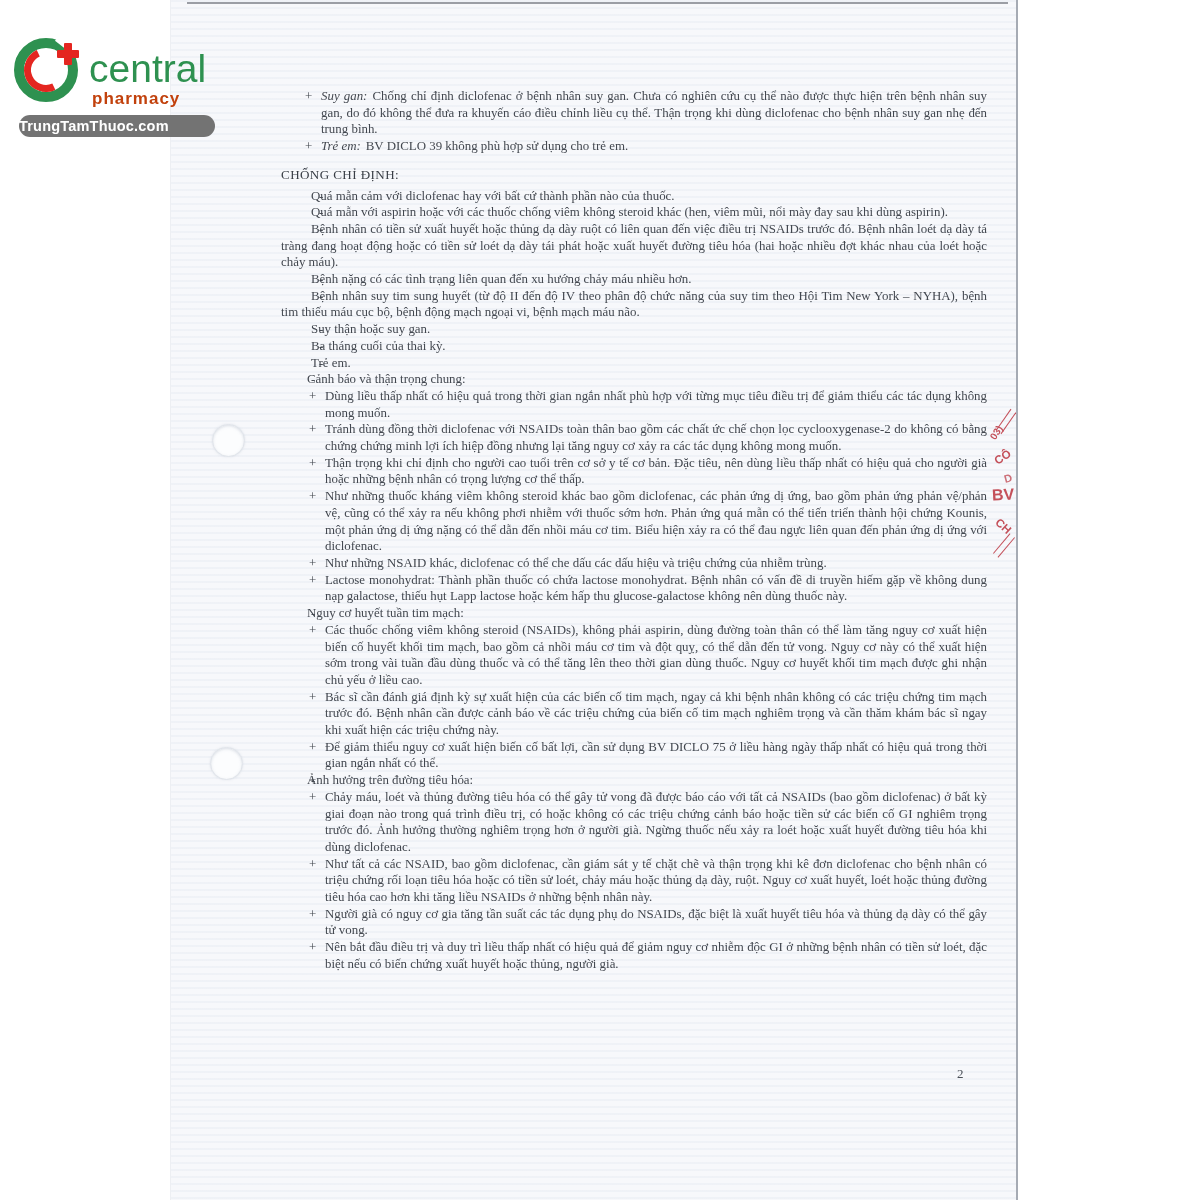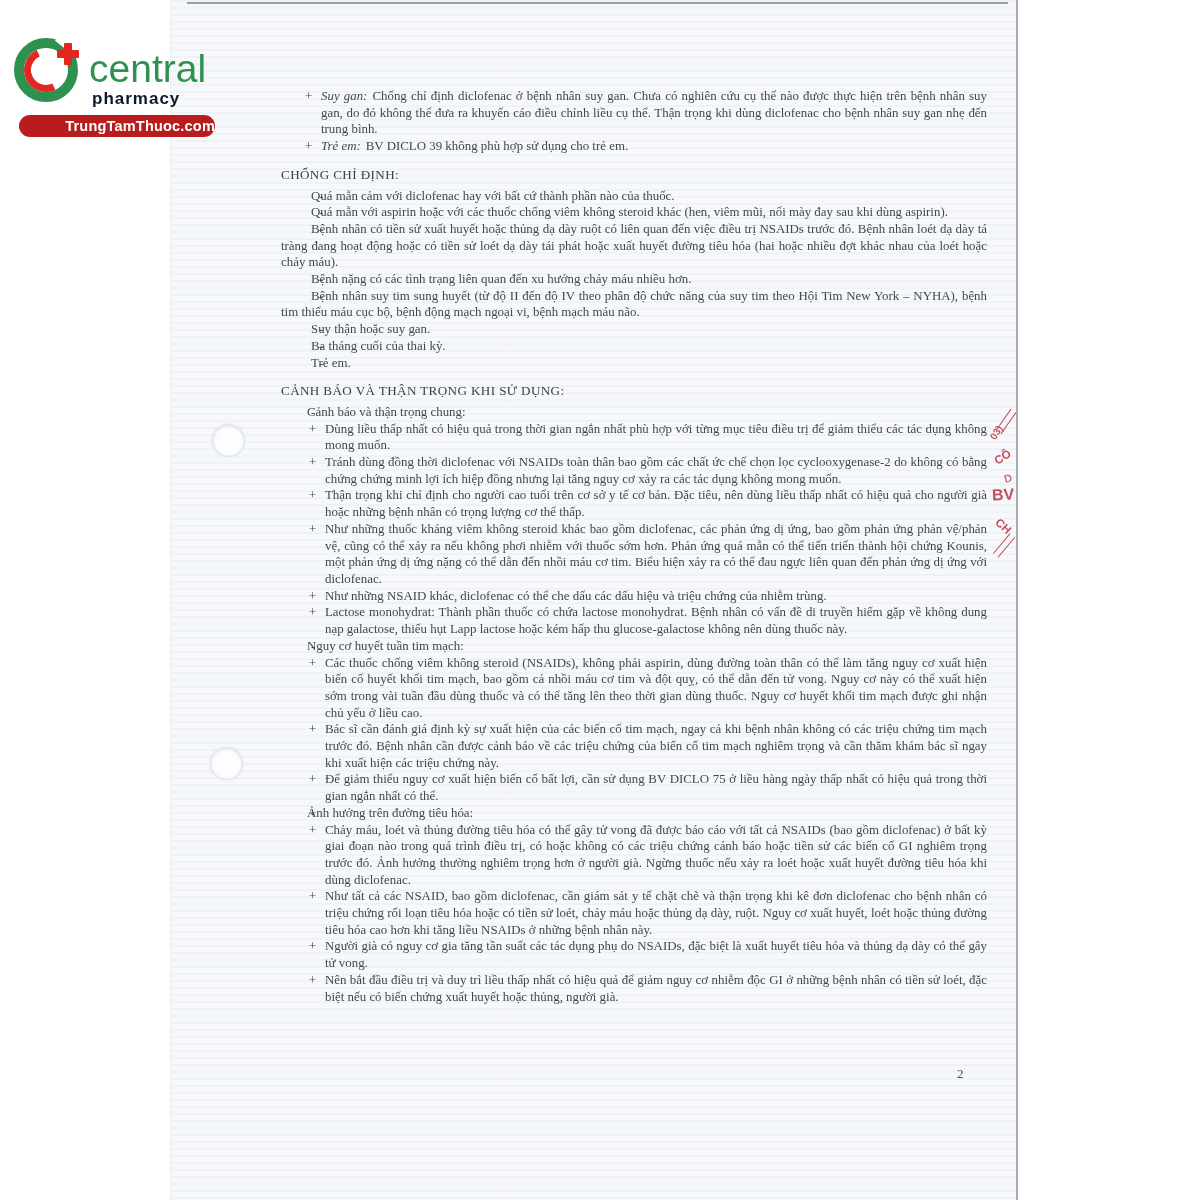--- a/index.html
+++ b/index.html
@@ -53,23 +53,23 @@
   .logo { position:absolute; left:12px; top:28px; width:222px; height:114px; font-family:"Liberation Sans",sans-serif; }
   .ring { position:absolute; left:2px; top:10px; width:64px; height:64px; box-sizing:border-box;
           border:10px solid #2e9150; border-radius:50%; }
   .ring-gap { position:absolute; left:46px; top:4px; width:24px; height:18px; background:#ffffff; transform:rotate(38deg); }
   .arc { position:absolute; left:12px; top:20px; width:44px; height:44px; box-sizing:border-box;
          border:7px solid transparent; border-left-color:#e42620; border-bottom-color:#e42620;
          border-radius:50%; transform:rotate(20deg); }
   .cross-v { position:absolute; left:52px; top:15px; width:8px; height:22px; background:#e42620; border-radius:1px; }
   .cross-h { position:absolute; left:45px; top:22px; width:22px; height:8px; background:#e42620; border-radius:1px; }
   .brand { position:absolute; left:77px; top:19px; font-size:39px; font-weight:normal; color:#2e9150; }
-  .brand-sub { position:absolute; left:80px; top:61px; font-size:17px; font-weight:bold; color:#0f172a; letter-spacing:1px; }
-  .pill { position:absolute; left:7px; top:87px; width:196px; height:22px; background:#b91c1c; border-radius:12px;
-          display:flex; align-items:center; justify-content:flex-end; }
+  .brand-sub { position:absolute; left:80px; top:61px; font-size:17px; font-weight:bold; color:#c2410c; letter-spacing:1px; }
+  .pill { position:absolute; left:7px; top:87px; width:196px; height:22px; background:#737373; border-radius:12px;
+          display:flex; align-items:center; justify-content:flex-start; }
   .pill span { color:#ffffff; font-weight:bold; font-size:14.5px; letter-spacing:.2px; }
 </style>
 </head>
 <body>
 
 <div class="canvas">
 
   <div class="paper">
     <div class="top-edge"></div>
     <div class="hole hole1"></div>
@@ -104,21 +104,20 @@
       <p class="li dash-item">
         <span class="marker">-</span><span>Suy thận hoặc suy gan.</span>
       </p>
       <p class="li dash-item">
         <span class="marker">-</span><span>Ba tháng cuối của thai kỳ.</span>
       </p>
       <p class="li dash-item">
         <span class="marker">-</span><span>Trẻ em.</span>
       </p>
 
-      <h2 class="sec-h">CẢNH BÁO VÀ THẬN TRỌNG KHI SỬ DỤNG:</h2>
 
       <p class="li group-title">
         <span class="marker">-</span><span>Cảnh báo và thận trọng chung:</span>
       </p>
       <p class="li plus-item">
         <span class="marker">+</span><span>Dùng liều thấp nhất có hiệu quả trong thời gian ngắn nhất phù hợp với từng mục tiêu điều trị để giảm thiểu các tác dụng không mong muốn.</span>
       </p>
       <p class="li plus-item">
         <span class="marker">+</span><span>Tránh dùng đồng thời diclofenac với NSAIDs toàn thân bao gồm các chất ức chế chọn lọc cyclooxygenase-2 do không có bằng chứng chứng minh lợi ích hiệp đồng nhưng lại tăng nguy cơ xảy ra các tác dụng không mong muốn.</span>
       </p>

